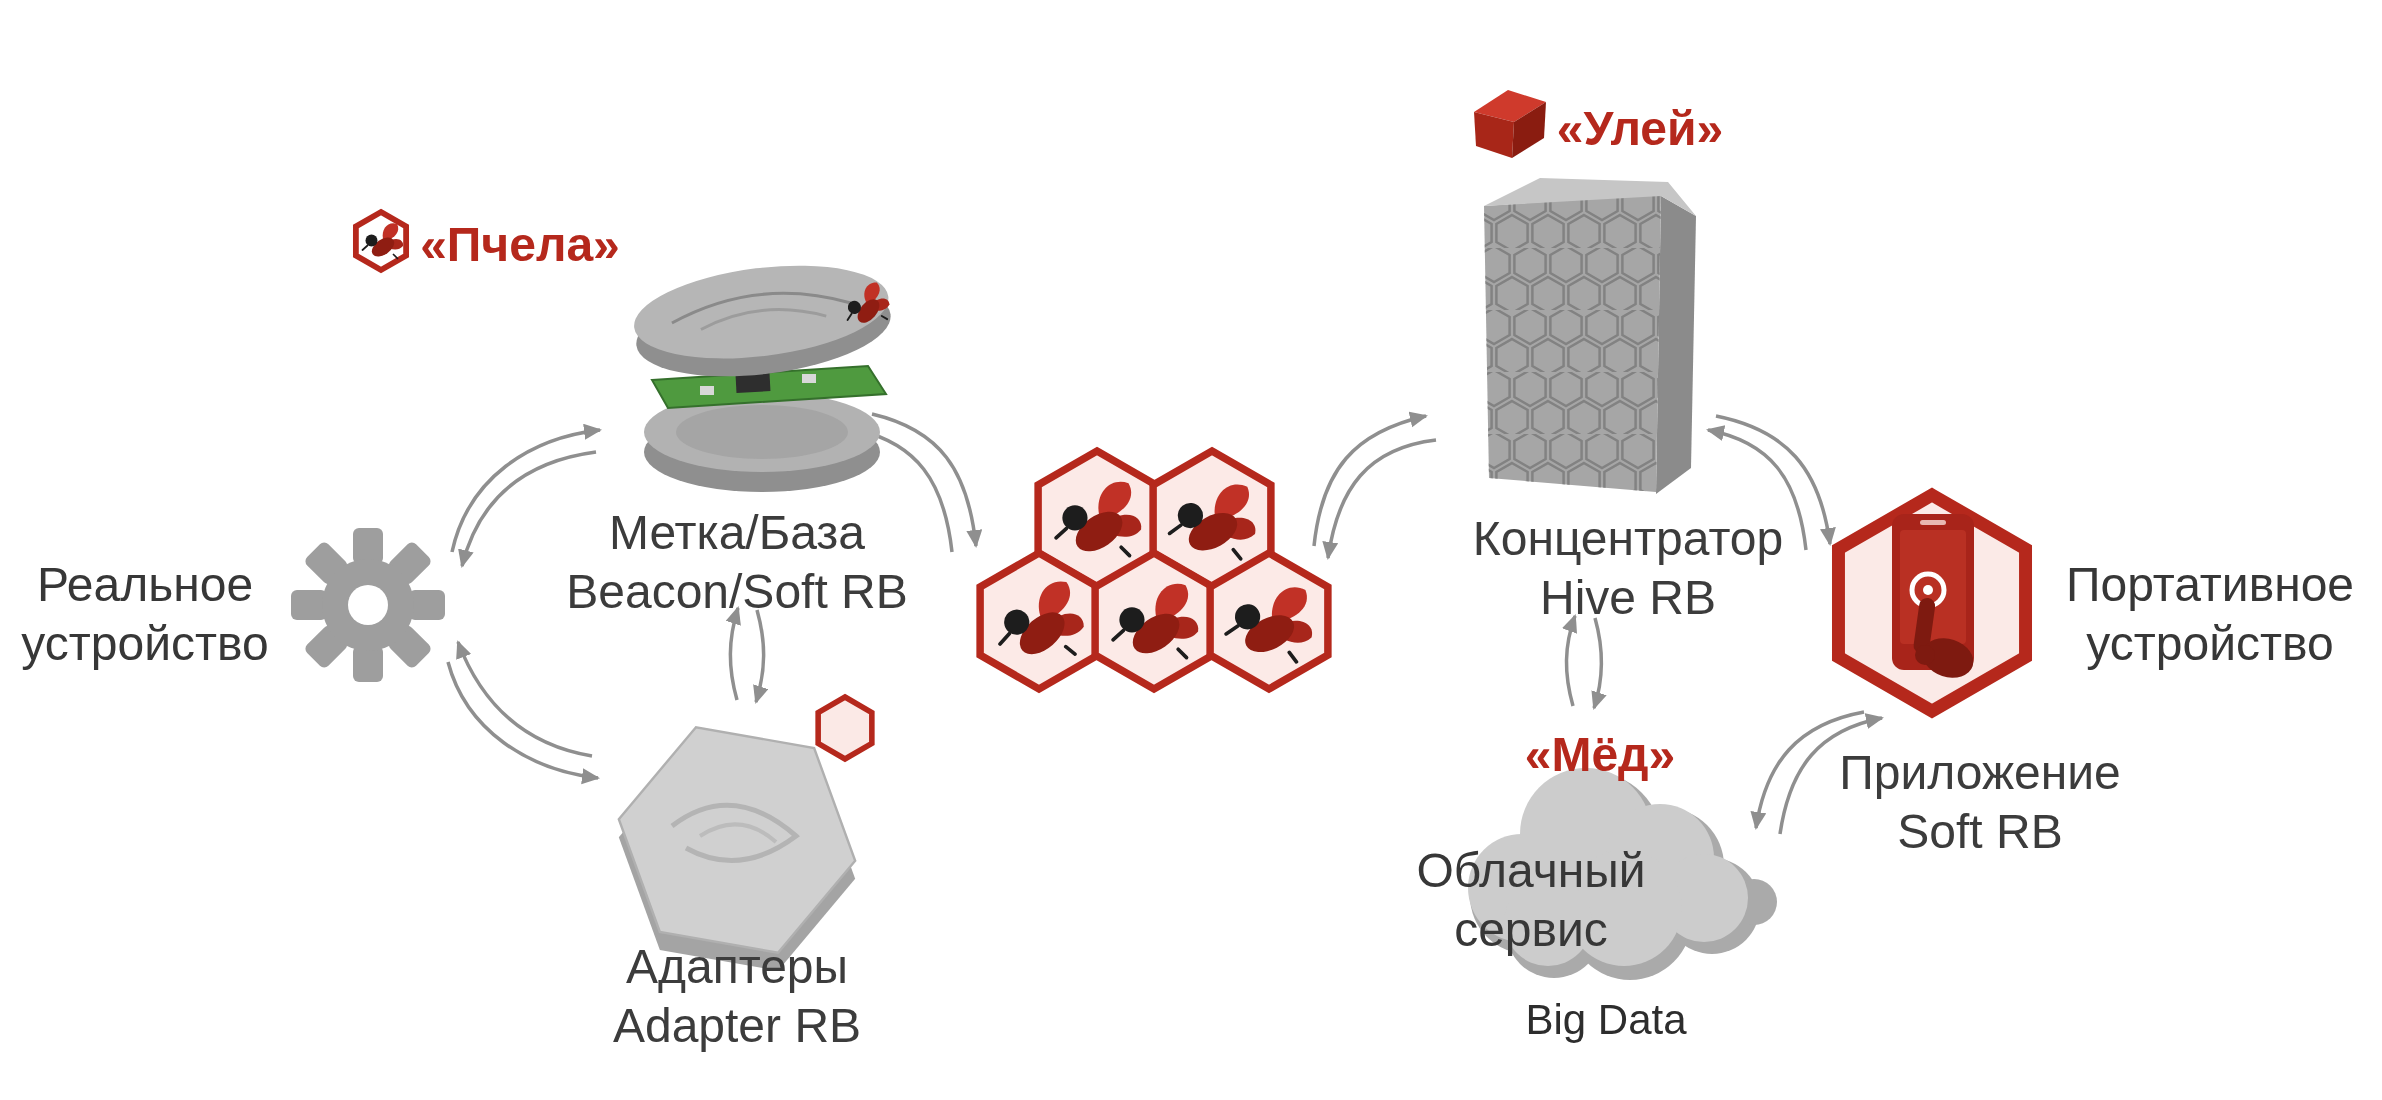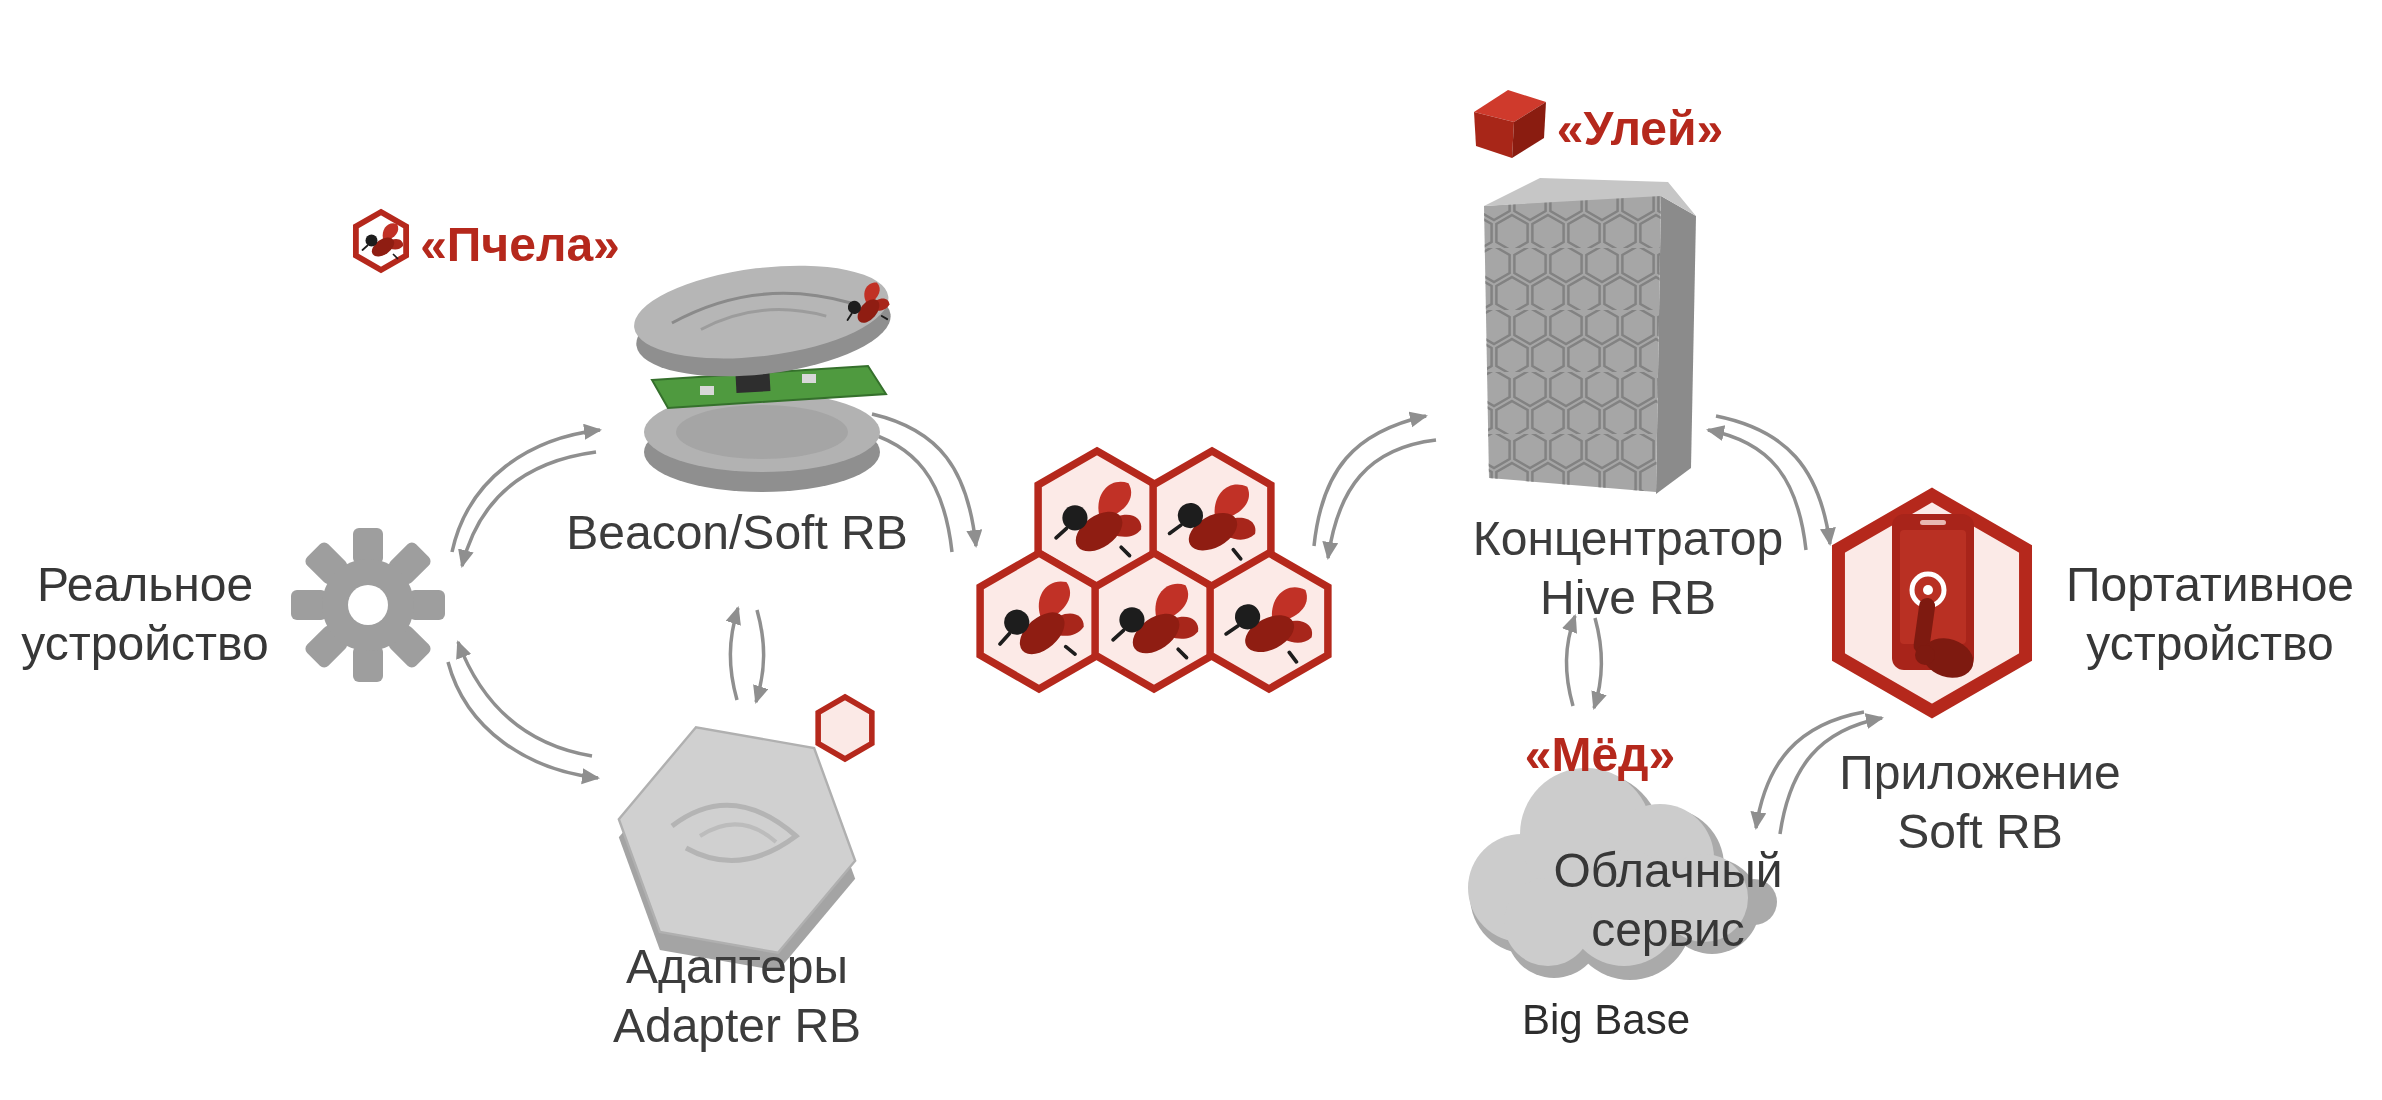--- a/index.html
+++ b/index.html
@@ -210,44 +210,45 @@
   </svg>
 
   <div class="lbl bold" style="left:5px; top:556px; width:280px;">
     <div>Реальное</div>
     <div>устройство</div>
   </div>
 
   <div class="lbl tag" style="left:415px; top:216px; width:210px;">«Пчела»</div>
 
   <div class="lbl" style="left:537px; top:504px; width:400px;">
+    <div>Метка/База</div>
     <div>Beacon/Soft RB</div>
   </div>
 
   <div class="lbl" style="left:537px; top:938px; width:400px;">
     <div>Адаптеры</div>
     <div>Adapter RB</div>
   </div>
 
 
   <div class="lbl tag" style="left:1540px; top:100px; width:200px;">«Улей»</div>
 
   <div class="lbl" style="left:1428px; top:510px; width:400px;">
     <div>Концентратор</div>
     <div>Hive RB</div>
   </div>
 
   <div class="lbl tag" style="left:1450px; top:726px; width:300px;">«Мёд»</div>
 
-  <div class="lbl bold" style="left:1518px; top:842px; width:300px;">
+  <div class="lbl bold" style="left:1381px; top:842px; width:300px;">
     <div>Облачный</div>
     <div>сервис</div>
   </div>
 
-  <div class="lbl big" style="left:1456px; top:994px; width:300px;">Big Base</div>
+  <div class="lbl big" style="left:1456px; top:994px; width:300px;">Big Data</div>
 
   <div class="lbl bold" style="left:2042px; top:556px; width:336px;">
     <div>Портативное</div>
     <div>устройство</div>
   </div>
 
   <div class="lbl" style="left:1780px; top:744px; width:400px;">
     <div>Приложение</div>
     <div>Soft RB</div>
   </div>

